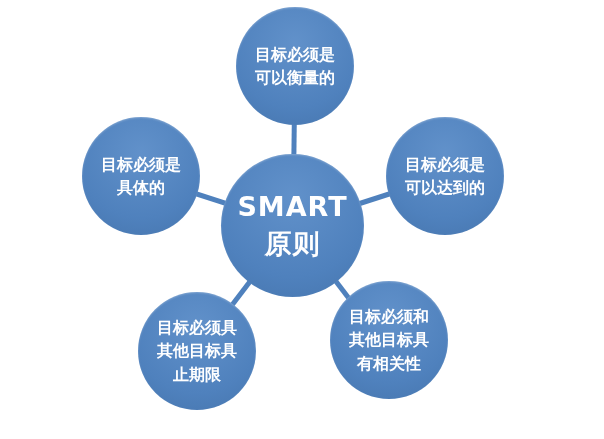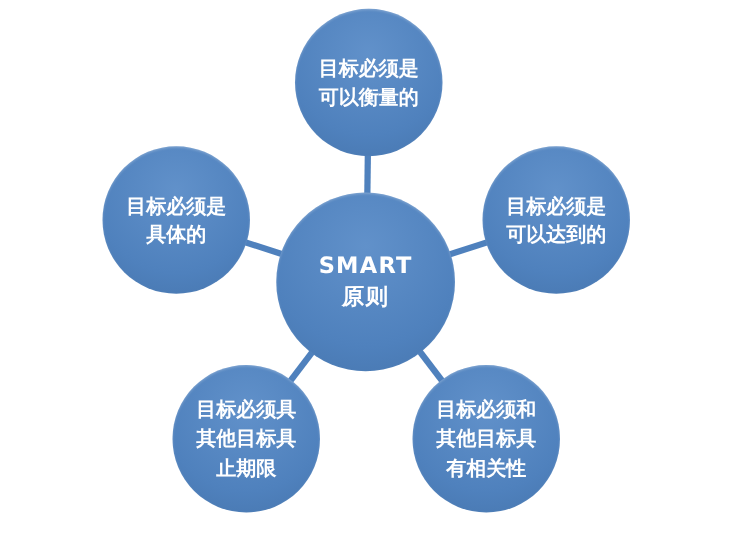--- a/index.html
+++ b/index.html
@@ -40,29 +40,29 @@
   }
   .outer {
     width: 118px;
     height: 118px;
     font-size: 16px;
     line-height: 1.45;
   }
   .center-node {
     width: 143px;
     height: 143px;
-    font-size: 18px;
+    font-size: 27px;
     line-height: 1.35;
     letter-spacing: 1px;
   }
   .node-top          { left: 236px; top: 7px;   }
   .node-right        { left: 386px; top: 117px; }
   .node-left         { left: 82px;  top: 117px; }
   .node-bottom-left  { left: 138px; top: 292px; }
-  .node-bottom-right { left: 330px; top: 292px; justify-content: center; }
+  .node-bottom-right { left: 330px; top: 281px; justify-content: center; }
   .node-center       { left: 221px; top: 154px; }
 </style>
 </head>
 <body>
 
 <div class="canvas">
 
   <svg class="connectors" width="604" height="439" viewBox="0 0 604 439" xmlns="http://www.w3.org/2000/svg">
     <line x1="293" y1="225" x2="295" y2="66" stroke-width="5" stroke="#4f81bd"></line>
     <line x1="293" y1="225" x2="445" y2="176" stroke-width="5" stroke="#4f81bd"></line>

